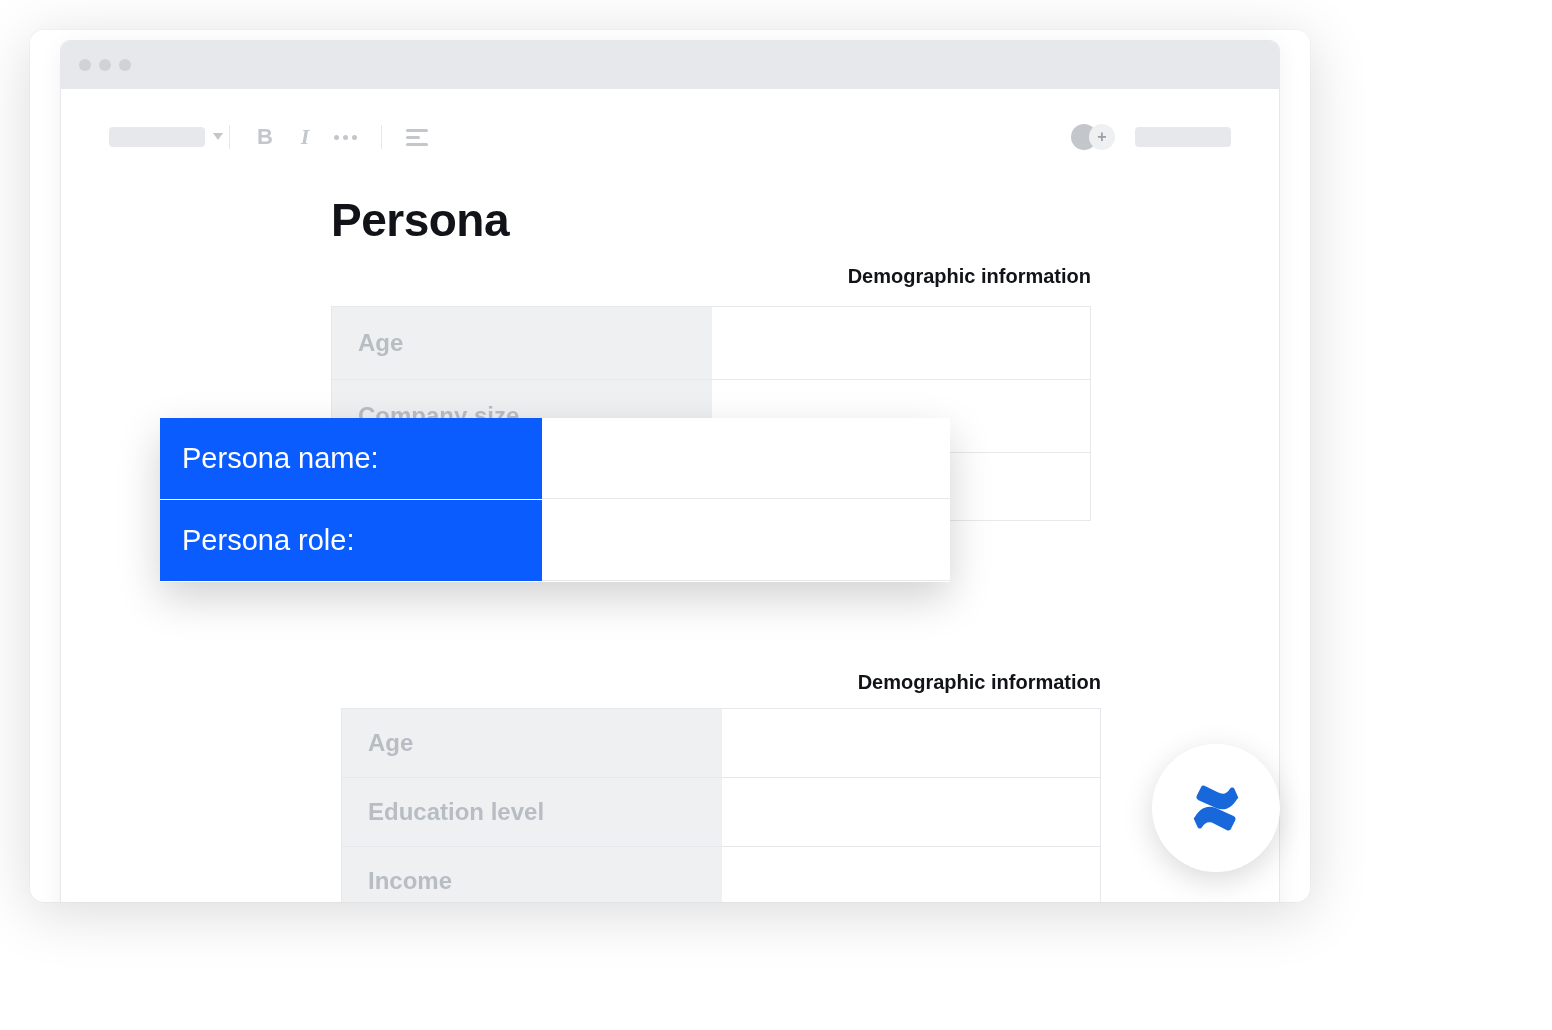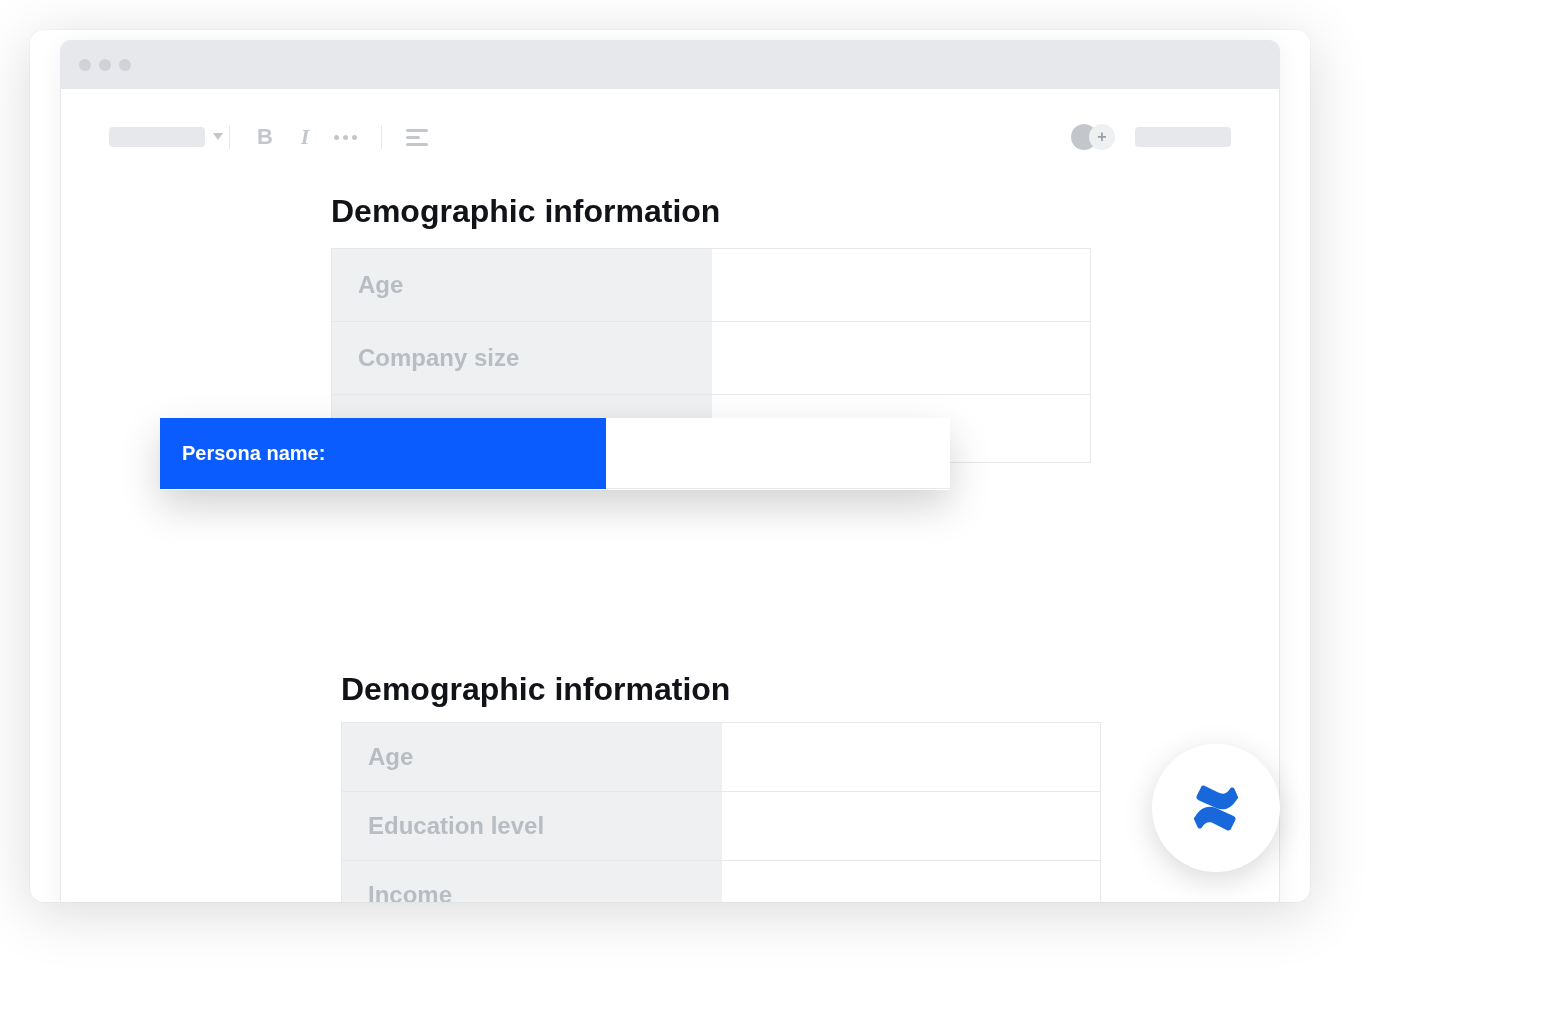--- a/index.html
+++ b/index.html
@@ -90,24 +90,25 @@
     margin: 36px 0 0 222px;
     width: 760px;
   }
   .h1 {
     font-size: 46px;
     font-weight: 800;
     color: #111318;
     letter-spacing: -0.5px;
   }
   .h2 {
-    font-size: 32px;
+    font-size: 20px;
     font-weight: 800;
     color: #111318;
     margin-top: 18px;
+    text-align: right;
   }
   .table {
     margin-top: 18px;
     width: 760px;
     border: 1px solid #e6e8eb;
     background: #fff;
   }
   .table-row {
     display:flex;
     border-top:1px solid #e6e8eb;
@@ -132,25 +133,25 @@
     background: #fff;
     box-shadow: 0 16px 40px rgba(0,0,0,0.18);
     z-index: 5;
   }
   .float-row {
     display:flex;
     border-top:1px solid rgba(255,255,255,0.35);
   }
   .float-row:first-child { border-top:none; }
   .float-th {
-    width: 446px;
+    width: 382px;
     background: #0b5cff;
     color: #fff;
-    font-weight: 700;
-    font-size: 20px;
+    font-weight: 400;
+    font-size: 29px;
     padding: 24px 22px;
   }
   .float-td {
     flex:1;
     border-bottom:1px solid #e6e8eb;
     background:#fff;
   }
   .float-row:last-child .float-td { border-bottom:none; }
 
   
@@ -221,20 +222,21 @@
         <div class="toolbar-right">
           <div class="avatar-stack">
             <div class="avatar"></div>
             <div class="avatar-add">+</div>
           </div>
           <div class="skel-btn"></div>
         </div>
       </div>
 
       <div class="doc">
+        <div class="h1">Persona</div>
 
         <div class="h2">Demographic information</div>
         <div class="table">
           <div class="table-row">
             <div class="th">Age</div>
             <div class="td"></div>
           </div>
           <div class="table-row">
             <div class="th">Company size</div>
             <div class="td"></div>
@@ -262,20 +264,24 @@
             <div class="td"></div>
           </div>
         </div>
       </div>
     </div>
   </div>
 
   <div class="float-table">
     <div class="float-row">
       <div class="float-th">Persona name:</div>
+      <div class="float-td"></div>
+    </div>
+    <div class="float-row">
+      <div class="float-th">Persona role:</div>
       <div class="float-td"></div>
     </div>
     <div class="float-row">
       <div class="float-td"></div>
     </div>
   </div>
 
   <div class="logo-badge">
     <svg viewBox="0 0 64 64">
       <path d="M8 42c6-10 14-14 24-10l20 9c2 1 3 3 2 5l-5 10c-1 2-3 2-5 1l-14-7c-6-3-10-2-14 4-1 2-4 2-5 0l-4-9c-1-1 0-2 1-3z" fill="#1868db"></path>

